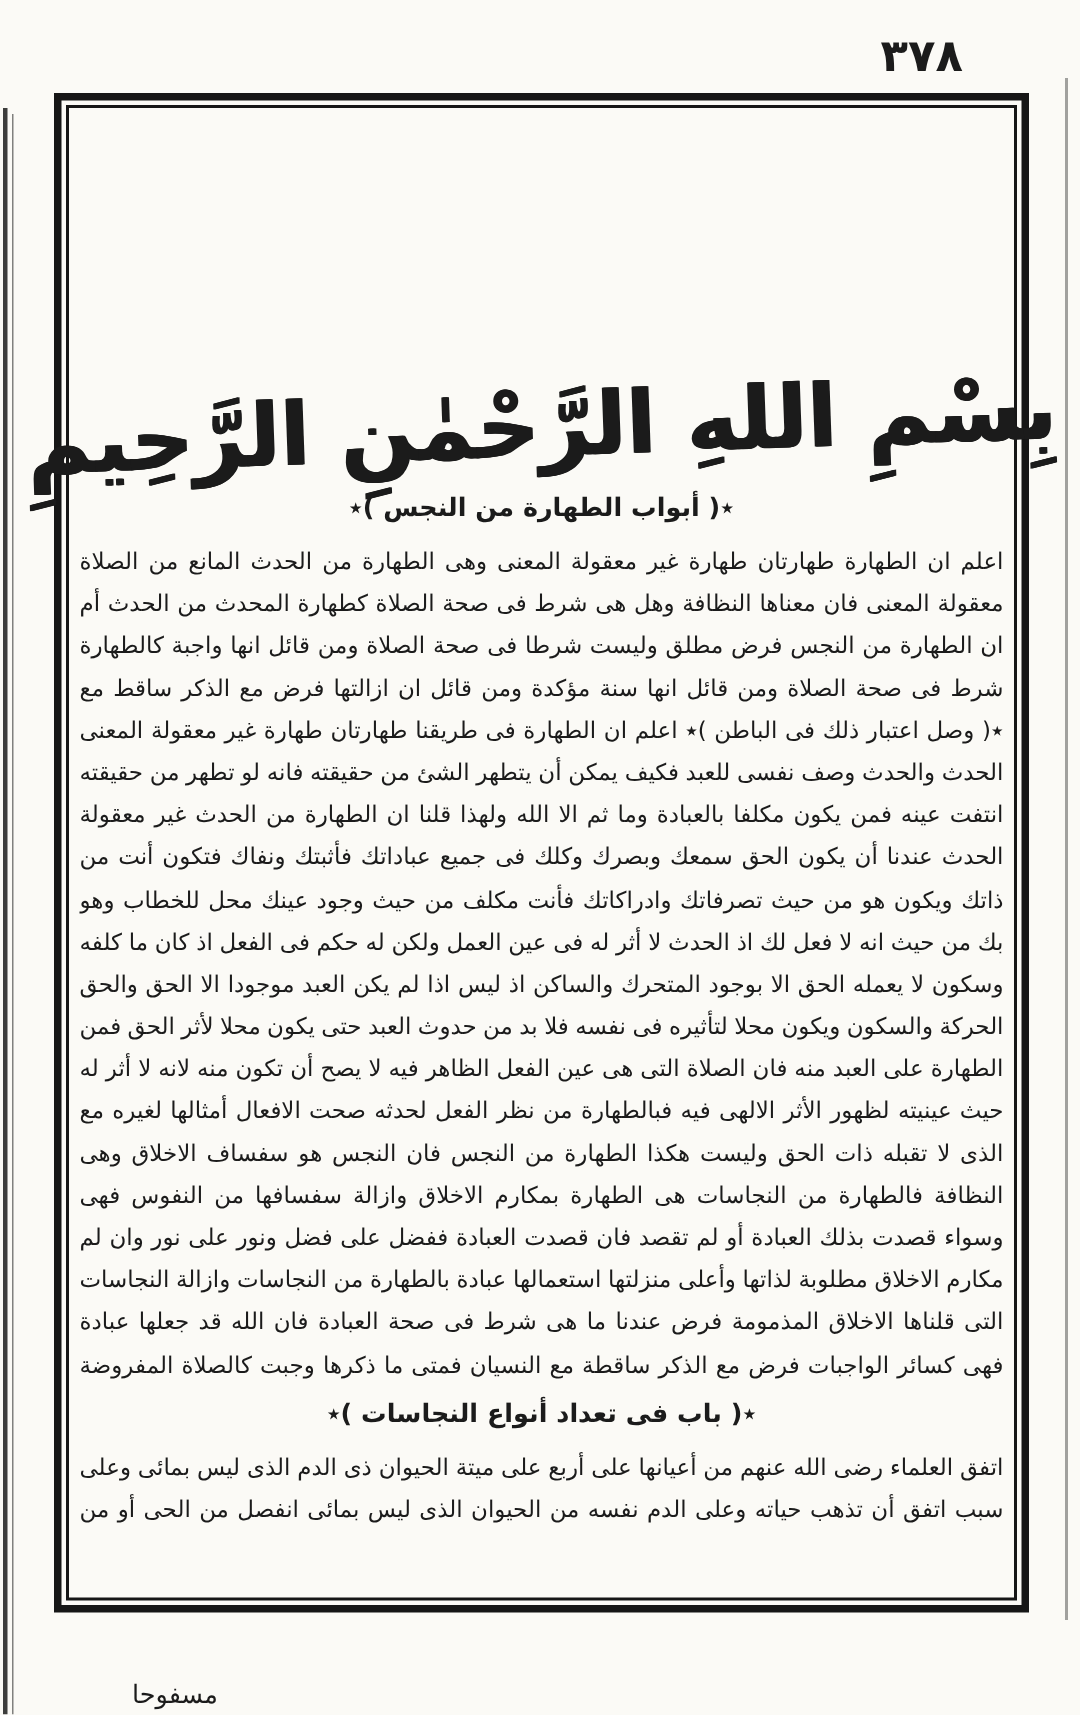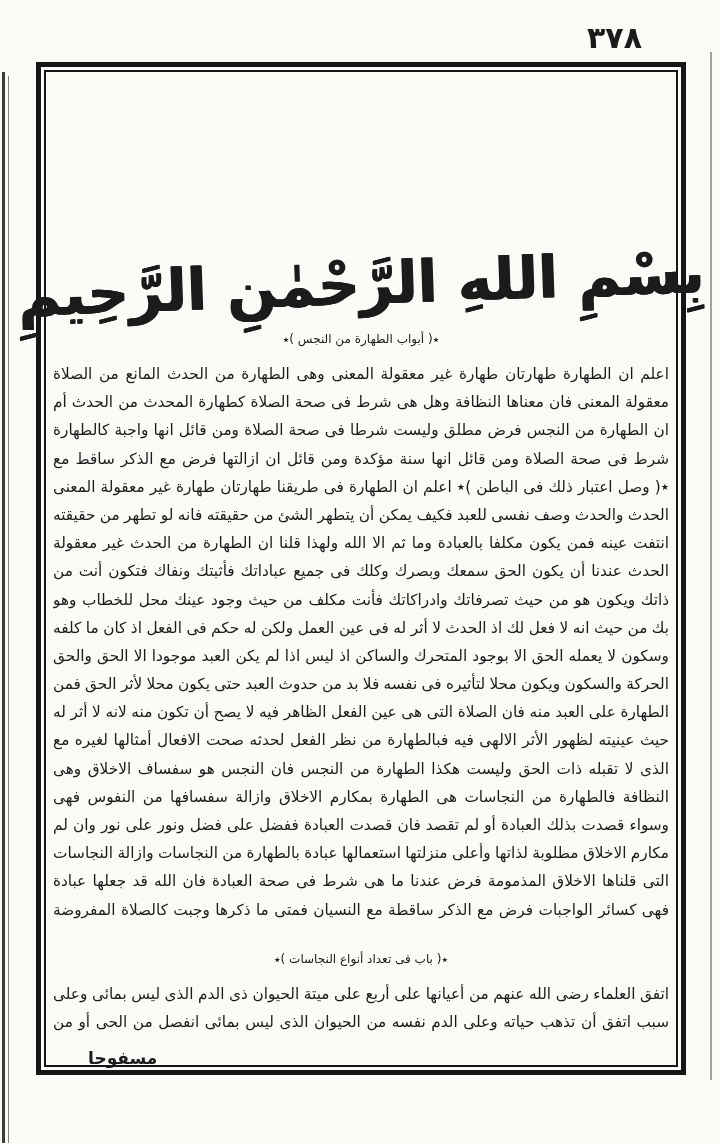--- a/index.html
+++ b/index.html
@@ -37,39 +37,39 @@
     padding-bottom:6px;box-sizing:border-box;
   }
   .basmala{
     font-size:58px;font-weight:bold;white-space:nowrap;
     transform:rotate(-2deg);
     text-shadow:0.6px 0 0 #1b1b1b, -0.6px 0 0 #1b1b1b;
   }
 
   .section-heading{
     height:30px;line-height:30px;text-align:center;
-    font-size:12px;font-weight:normal;white-space:nowrap;
+    font-size:17px;font-weight:bold;white-space:nowrap;
   }
-  .section-heading.second{margin-top:20px;}
+  .section-heading.second{margin-top:4px;}
 
   .para{margin-top:6px;}
   .para .line{
     height:28.2px;line-height:28.2px;
     font-size:15.3px;
     text-align:justify;text-align-last:justify;
     white-space:normal;overflow:hidden;
     word-spacing:-1px;
   }
   .para .line.centered{
     text-align:center;text-align-last:center;
   }
 
   .catchword{
-    position:absolute;top:1048px;left:88px;
-    font-size:17px;font-weight:bold;
+    position:absolute;top:1120px;left:88px;
+    font-size:17px;font-weight:normal;
   }
 </style>
 </head>
 <body>
 
 <div class="edge-line edge-left-1"></div>
 <div class="edge-line edge-left-2"></div>
 <div class="edge-line edge-right-1"></div>
 
 <div class="page-number">٣٧٨</div>

